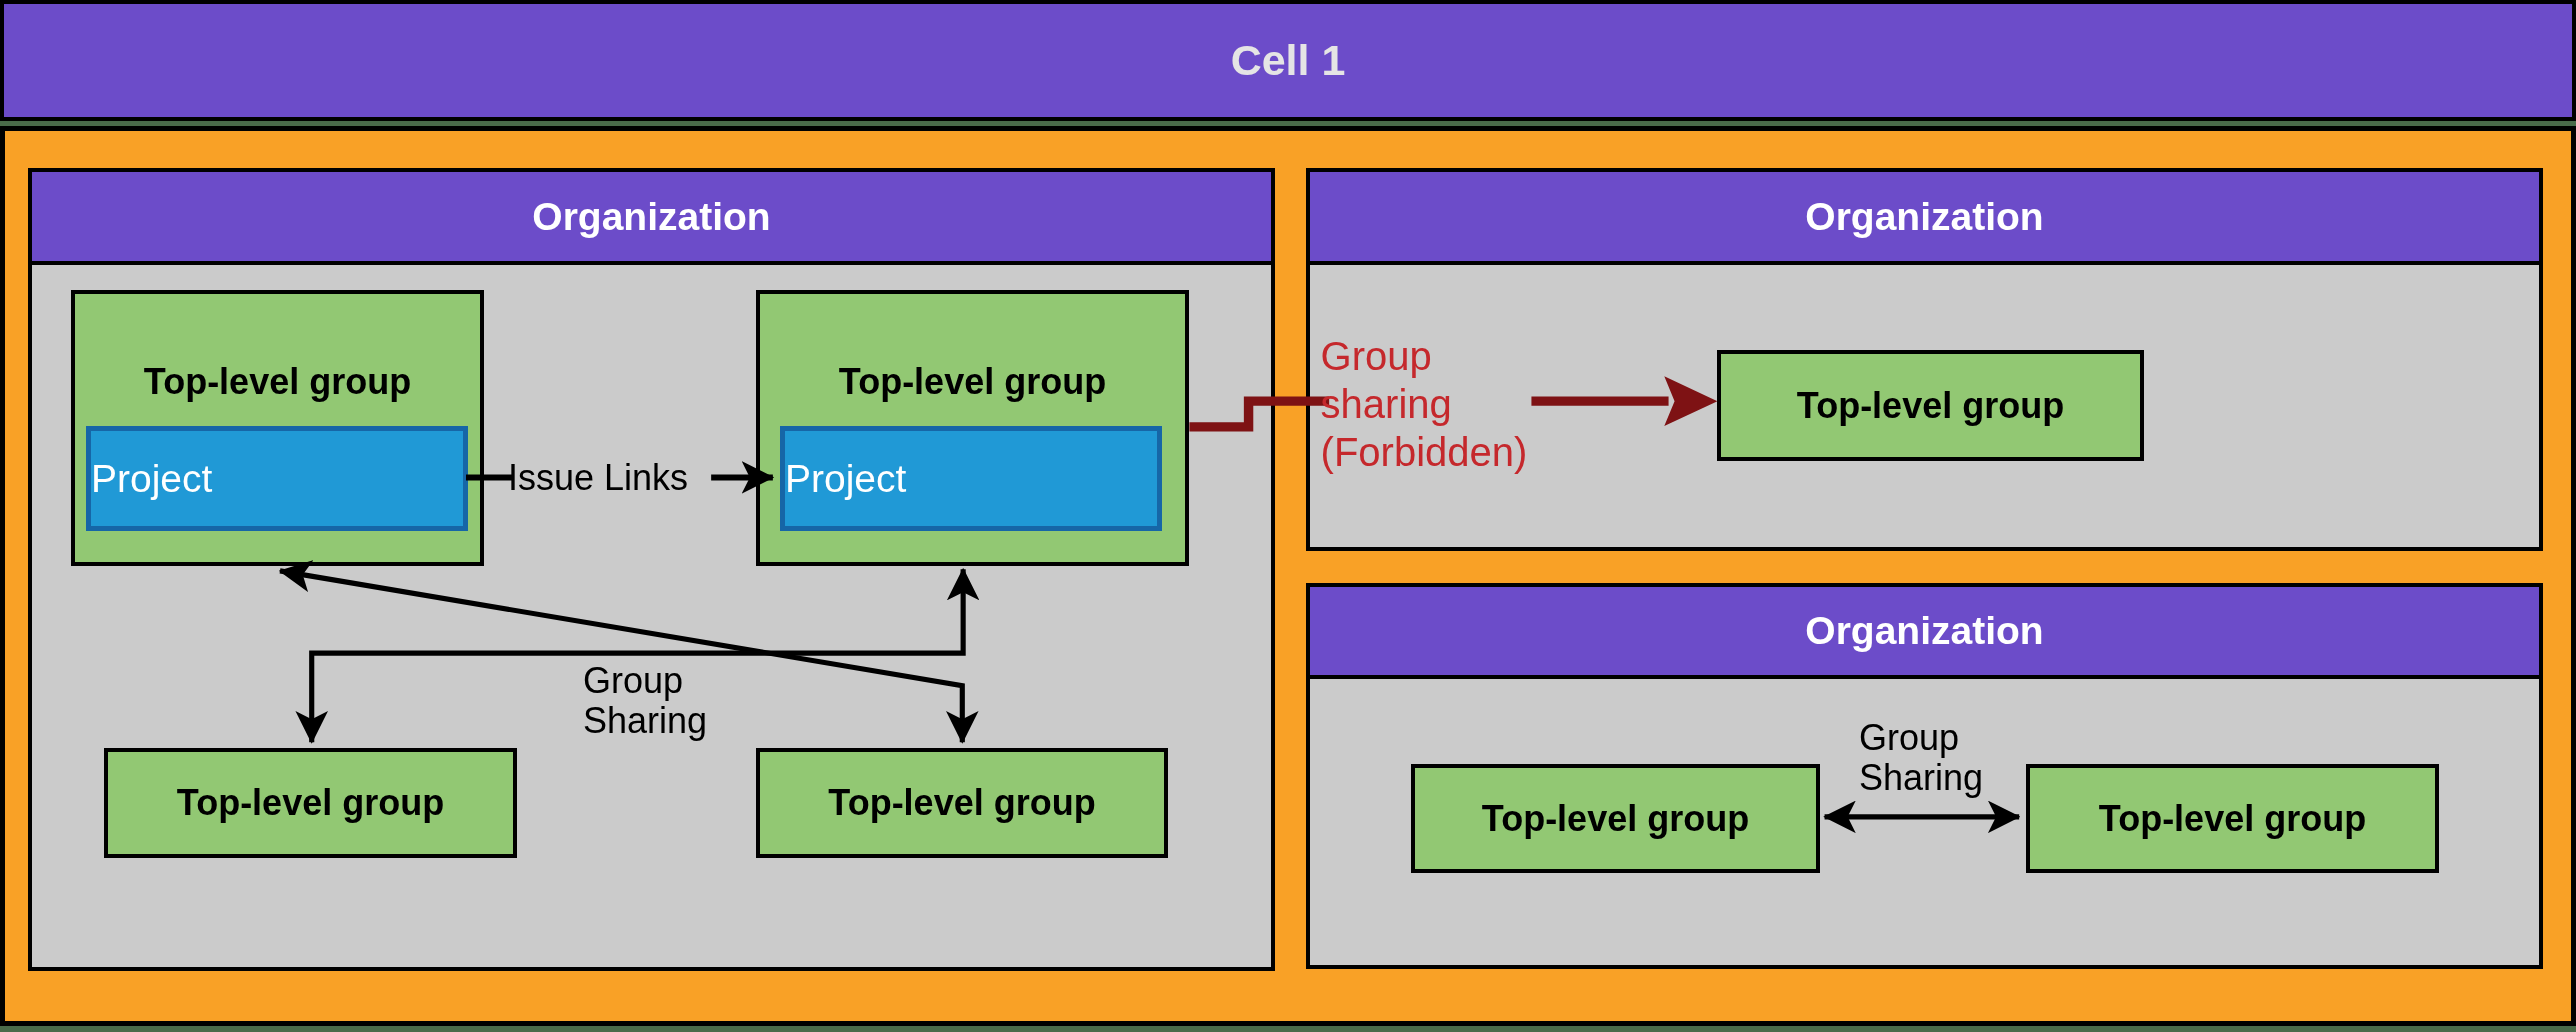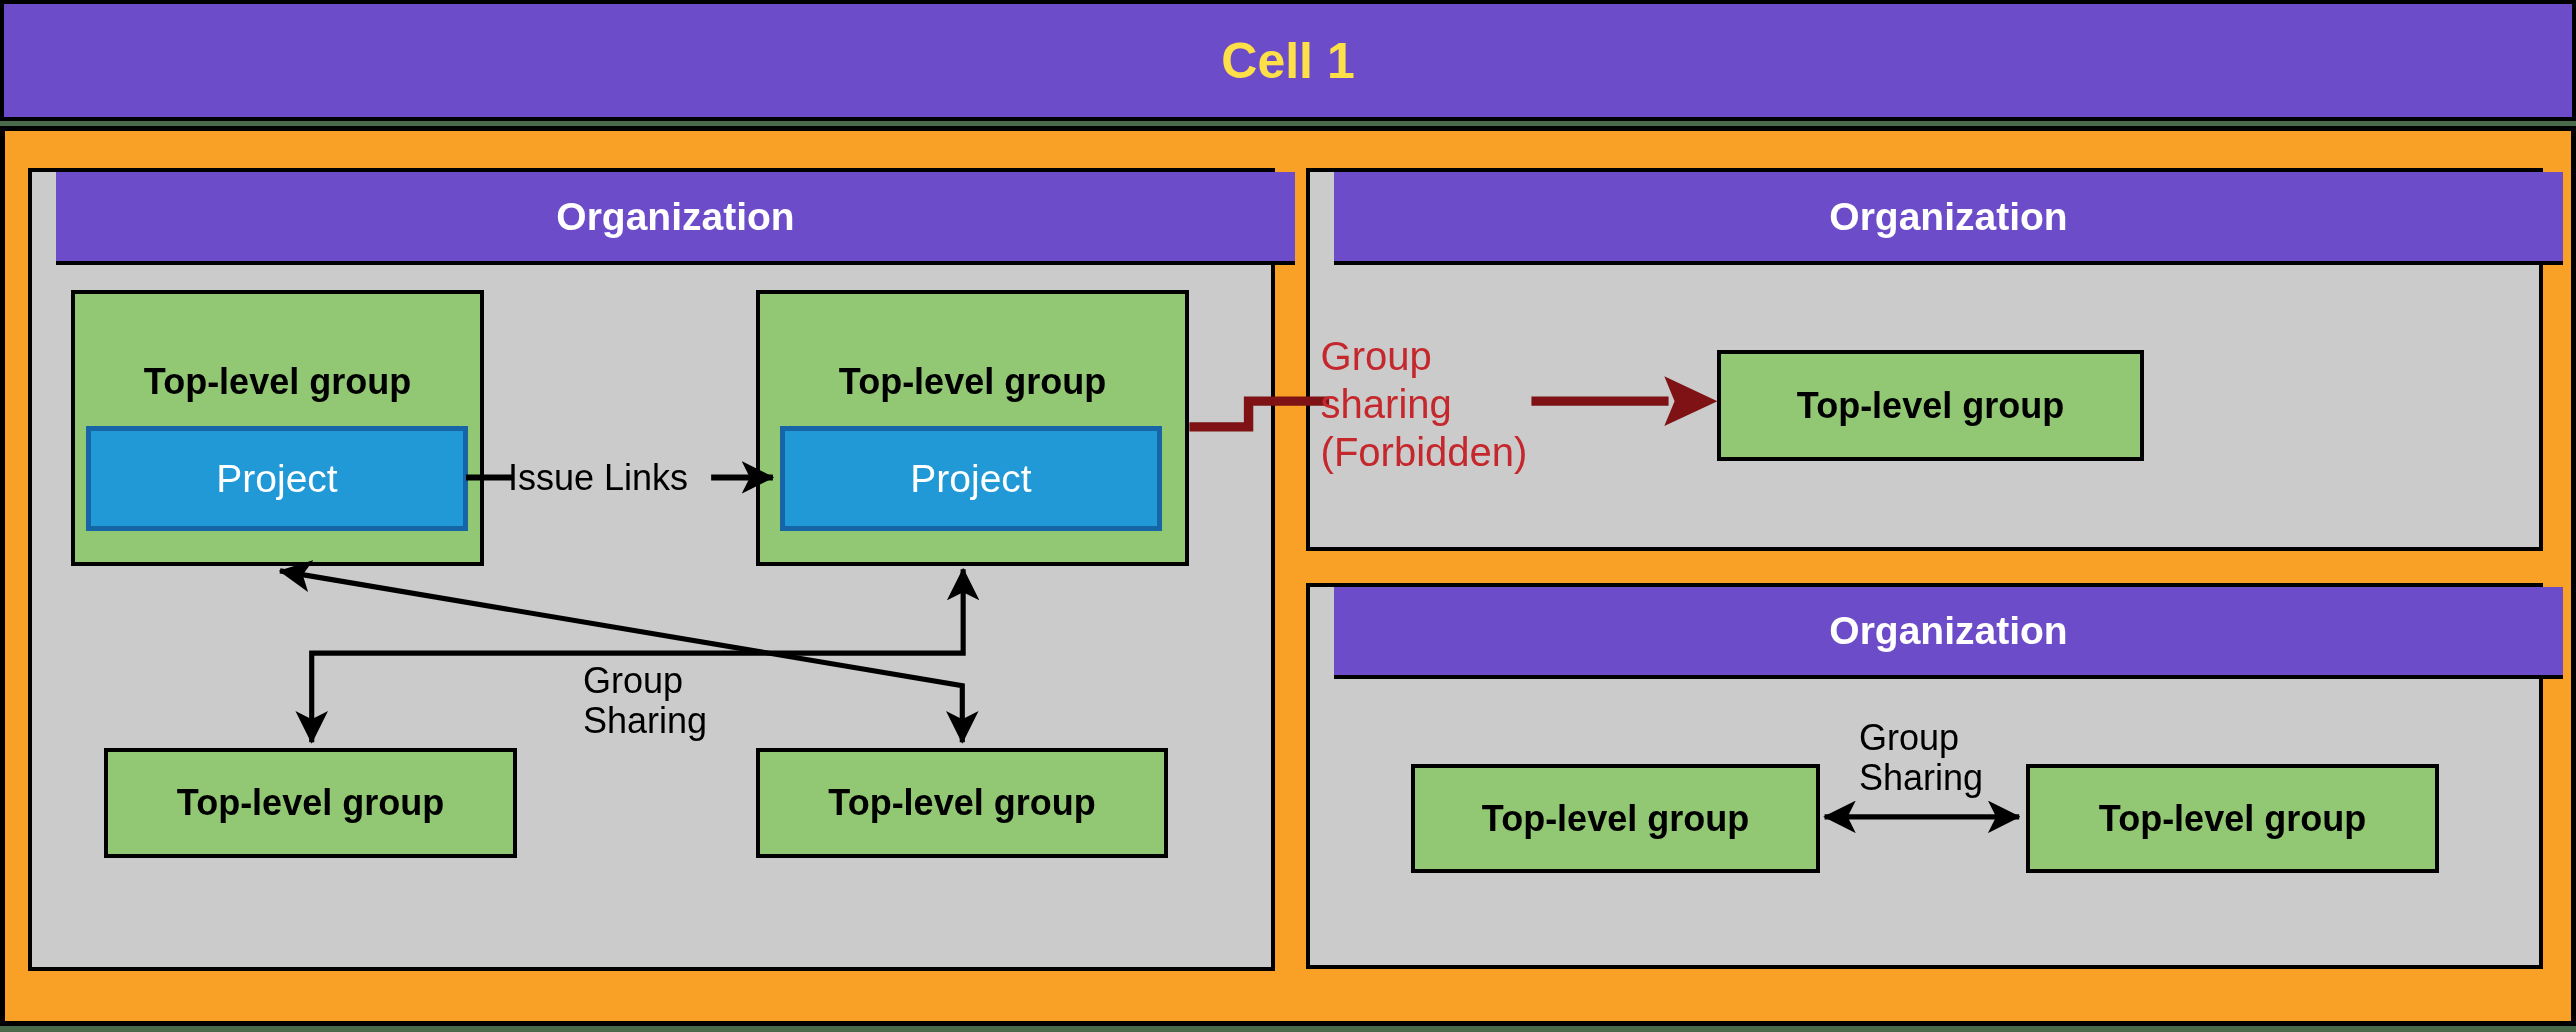--- a/index.html
+++ b/index.html
@@ -9,54 +9,54 @@
     position:relative;width:2576px;height:1032px;overflow:hidden;
     background:var(--c-background,#4A6B4A);
     font-family:"Liberation Sans",sans-serif;color:#000;
   }
   
   .banner{
     position:absolute;left:0;top:0;width:2576px;height:121px;
     background:var(--c-purple,#6C4CC9);border:4.3px solid #000;
     display:flex;align-items:center;justify-content:center;
   }
-  .banner-title{font-size:50px;font-weight:bold;color:#fde047;}
+  .banner-title{font-size:43px;font-weight:bold;color:#e5e5e5;}
   .mainbox{
     position:absolute;left:0;top:126px;width:2576px;height:900px;
     background:var(--c-orange,#F9A126);border:5.1px solid #000;
   }
   .org{position:absolute;background:var(--c-gray,#CBCBCB);border:4.3px solid #000;}
   #org-left{left:28px;top:168px;width:1247px;height:803px;}
   #org-top-right{left:1306px;top:168px;width:1237px;height:383px;}
   #org-bottom-right{left:1306px;top:583px;width:1237px;height:386px;}
   .org-header{
     width:100%;height:93px;background:var(--c-purple,#6C4CC9);
     border-bottom:4.3px solid #000;
-    display:flex;align-items:center;justify-content:center;margin-left:24px;
+    display:flex;align-items:center;justify-content:center;
   }
   #org-bottom-right .org-header{height:92px;}
   .org-title{font-size:39px;font-weight:bold;color:#fff;}
   
   .group{
     position:absolute;background:var(--c-green,#92C873);border:4.3px solid #000;
     display:flex;align-items:center;justify-content:center;
   }
   .group-label{font-size:36px;font-weight:600;color:#000;white-space:nowrap;}
   #group1{left:71px;top:290px;width:413px;height:276px;align-items:flex-start;}
   #group2{left:756px;top:290px;width:433px;height:276px;align-items:flex-start;}
   #group1 .group-label,#group2 .group-label{margin-top:67px;}
   #bottom-group-left{left:104px;top:748px;width:413px;height:110px;}
   #bottom-group-right{left:756px;top:748px;width:412px;height:110px;}
   #tr-group{left:1717px;top:350px;width:427px;height:111px;}
   #br-group-left{left:1411px;top:764px;width:409px;height:109px;}
   #br-group-right{left:2026px;top:764px;width:413px;height:109px;}
   .project{
     position:absolute;background:var(--c-blue,#2099D6);
     border:5.1px solid var(--c-blue-border,#1666A7);
-    display:flex;align-items:center;justify-content:center;
+    display:flex;align-items:center;
   }
   .project-label{font-size:39px;color:#fff;}
   #project1{left:86px;top:426px;width:382px;height:105px;}
   #project2{left:780px;top:426px;width:382px;height:105px;}
   
   .conn-label{
     position:absolute;transform:translate(-50%,-50%);
     font-size:36px;line-height:40px;text-align:left;white-space:nowrap;
   }
   #issue-links-label{left:598px;top:478px;}

